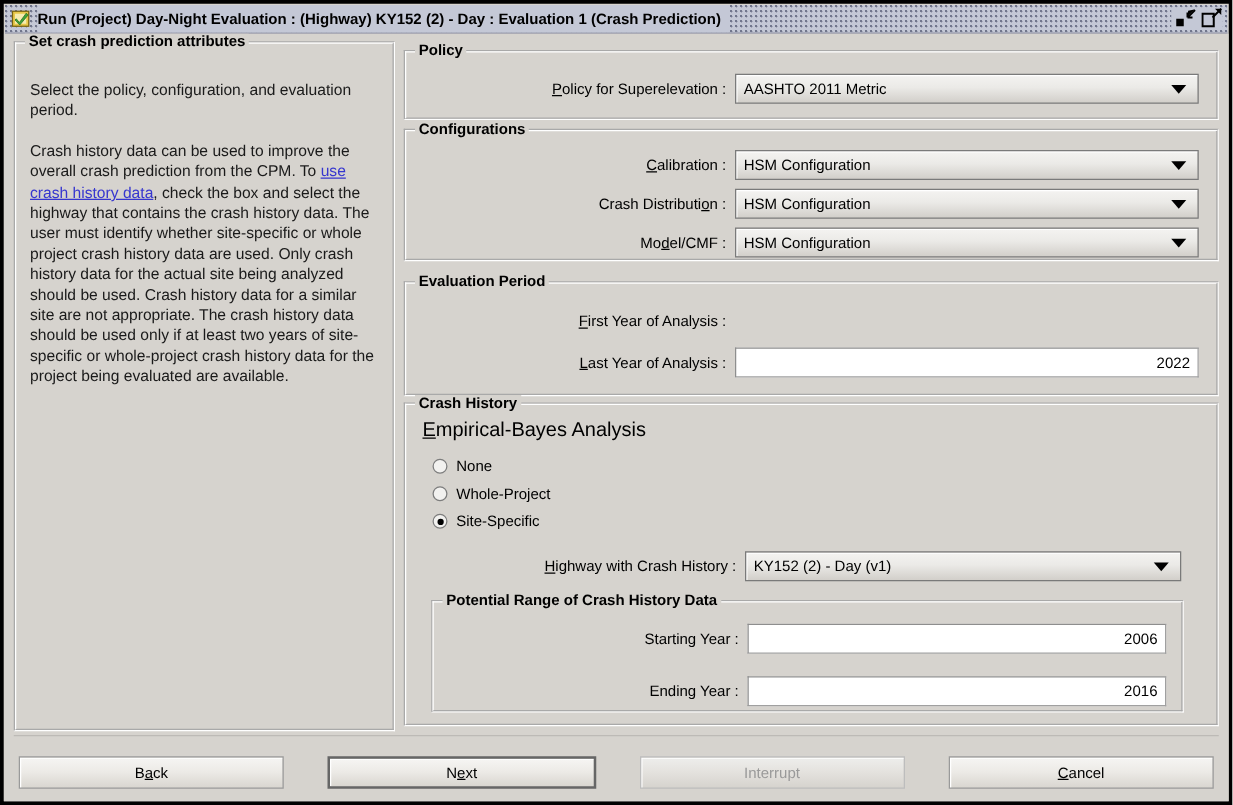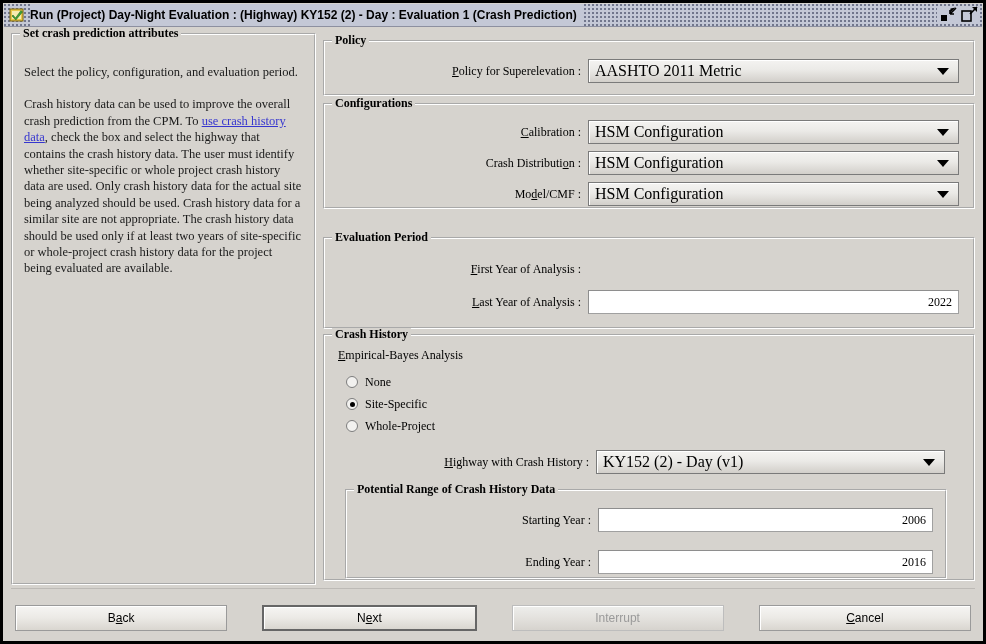--- a/index.html
+++ b/index.html
@@ -95,21 +95,20 @@
   }
 
   
   .group {
     position: relative;
     border: 1px solid #ffffff;
     border-top-color: #a9a9a9;
     border-left-color: #a9a9a9;
     box-sizing: border-box;
     margin-top: 7px;
-    font-family: Liberation Serif, serif;
   }
   .group > .group-inner {
     border: 1px solid #a9a9a9;
     border-top-color: #ffffff;
     border-left-color: #ffffff;
     height: 100%;
     box-sizing: border-box;
     position: relative;
   }
   .group-title {
@@ -151,21 +150,21 @@
   
   .right-col {
     flex: 1 1 auto;
     margin-left: 7px;
     display: flex;
     flex-direction: column;
   }
 
   .grp-policy { height: 56px; margin-top: 7px; }
   .grp-config { height: 106px; }
-  .grp-period { height: 92px; margin-top: 28px; }
+  .grp-period { height: 92px; margin-top: 16px; }
   .grp-crash  { flex: 1 1 auto; margin-top: 5px; margin-bottom: 2px; }
 
   
   .field-row {
     display: flex;
     align-items: center;
     height: 26px;
     margin: 0 14px 0 0;
   }
   .field-label {
@@ -187,21 +186,21 @@
     border: 1px solid #7a7a7a;
     background: linear-gradient(to bottom, #f4f3f1 0%, #ebeae7 45%, #d2cfca 100%);
     display: flex;
     align-items: center;
     position: relative;
     box-shadow: inset 1px 1px 0 #ffffff;
     cursor: default;
   }
   .combo-text {
     padding-left: 6px;
-    font-size: 16px;
+    font-size: 12px;
     color: #000000;
     white-space: nowrap;
     overflow: hidden;
   }
   .combo-arrow {
     position: absolute;
     right: 9px;
     top: 50%;
     margin-top: -3px;
     width: 0; height: 0;
@@ -223,21 +222,21 @@
     align-items: center;
     justify-content: flex-end;
     padding-right: 6px;
     font-size: 12px;
     color: #000000;
   }
 
   
   .crash-pad { padding: 12px 14px 0 12px; }
   .eb-label {
-    font-size: 12px;
+    font-size: 16px;
     margin-bottom: 8px;
     margin-left: 1px;
   }
   .radio-row {
     display: flex;
     align-items: center;
     height: 22px;
     margin-left: 9px;
     cursor: default;
   }
@@ -422,26 +421,26 @@
           <div class="group-inner">
             <div class="group-title">Crash History</div>
             <div class="crash-pad">
               <div class="eb-label"><u>E</u><span>mpirical-Bayes Analysis</span></div>
 
               <div class="radio-row">
                 <span class="radio"></span>
                 <span class="radio-label">None</span>
               </div>
               <div class="radio-row">
+                <span class="radio"></span>
+                <span class="radio-label">Whole-Project</span>
+              </div>
+              <div class="radio-row">
                 <span class="radio checked"></span>
                 <span class="radio-label">Site-Specific</span>
-              </div>
-              <div class="radio-row">
-                <span class="radio"></span>
-                <span class="radio-label">Whole-Project</span>
               </div>
 
               <div class="field-row hw-row">
                 <div class="field-label"><u>H</u><span>ighway with Crash History :</span></div>
                 <div class="combo">
                   <span class="combo-text">KY152 (2) - Day (v1)</span>
                   <span class="combo-arrow"></span>
                 </div>
               </div>
 

